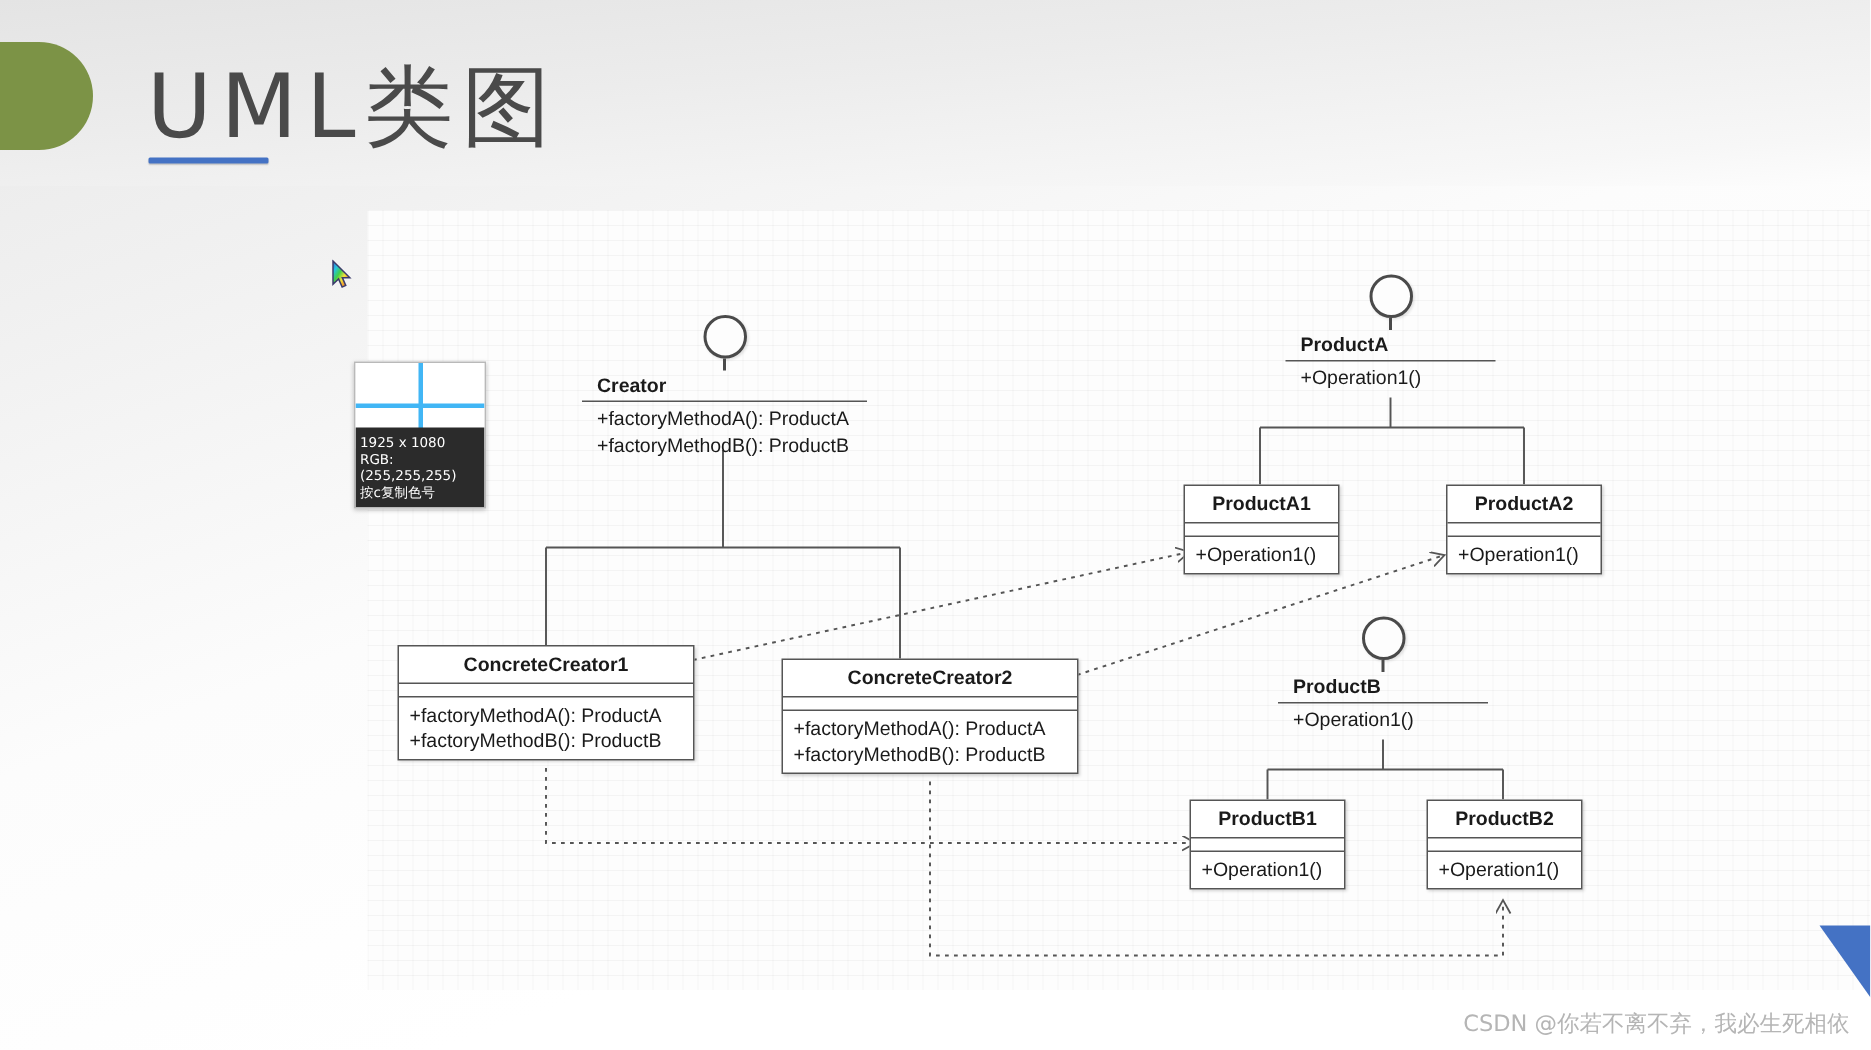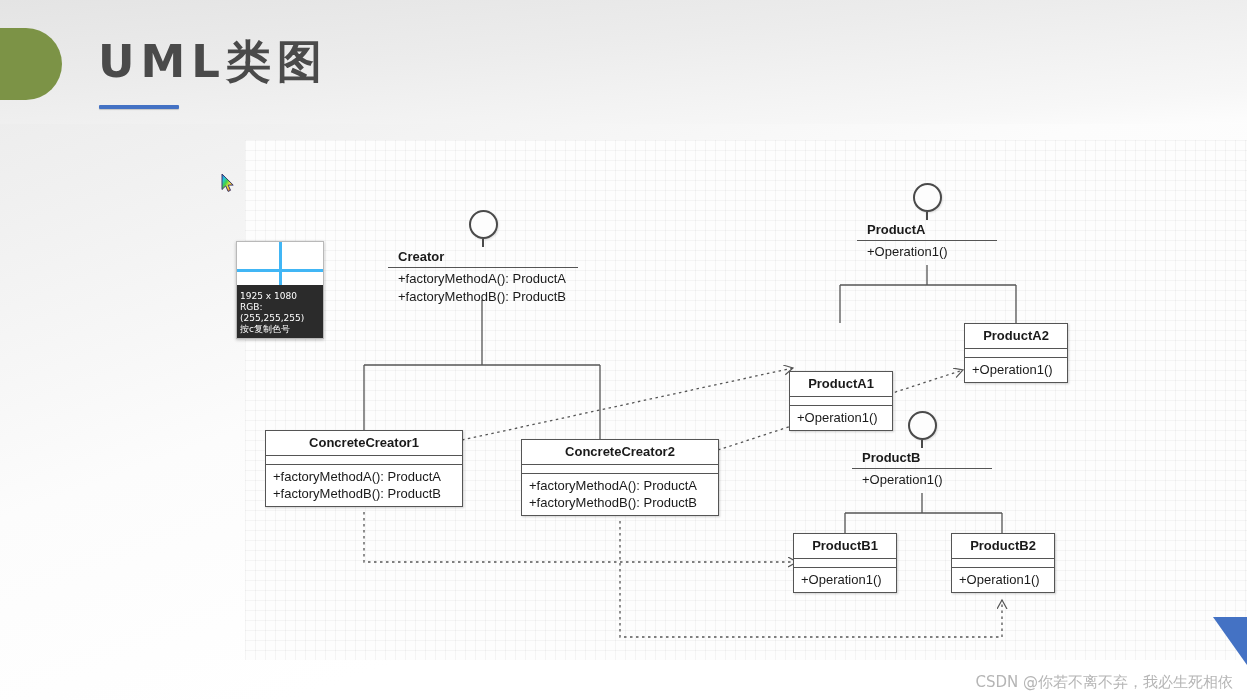--- a/index.html
+++ b/index.html
@@ -32,22 +32,22 @@
   .dshape {
     position: absolute;
     left: 0; top: 28px;
     width: 62px; height: 72px;
     background: #7c9346;
     border-radius: 0 40px 40px 0;
   }
   .slide-title {
     position: absolute;
     left: 98px; top: 32px;
-    font-size: 45px;
-    font-weight: bold;
+    font-size: 59px;
+    font-weight: normal;
     letter-spacing: 6px;
     color: #4a4a4a;
     font-family: "DejaVu Sans", "Liberation Sans", sans-serif;
     white-space: nowrap;
   }
   .title-underline {
     position: absolute;
     left: 99px; top: 105px;
     width: 80px; height: 4px;
     background: #4472c4;
@@ -287,21 +287,21 @@
   </div>
 
   <div class="iface" style="left:857px; top:183px; width:140px;">
     <div class="circle"></div>
     <div class="stem"></div>
     <div class="iname">ProductA</div>
     <div class="ibar"></div>
     <div class="iops">+Operation1()</div>
   </div>
 
-  <div class="uml-box" style="left:789px; top:323px; width:104px;margin-top:48px;">
+  <div class="uml-box" style="left:789px; top:323px; width:104px;">
     <div class="uml-name">ProductA1</div>
     <div class="uml-attrs"></div>
     <div class="uml-ops">
       <div>+Operation1()</div>
     </div>
   </div>
 
   <div class="uml-box" style="left:964px; top:323px; width:104px;">
     <div class="uml-name">ProductA2</div>
     <div class="uml-attrs"></div>

